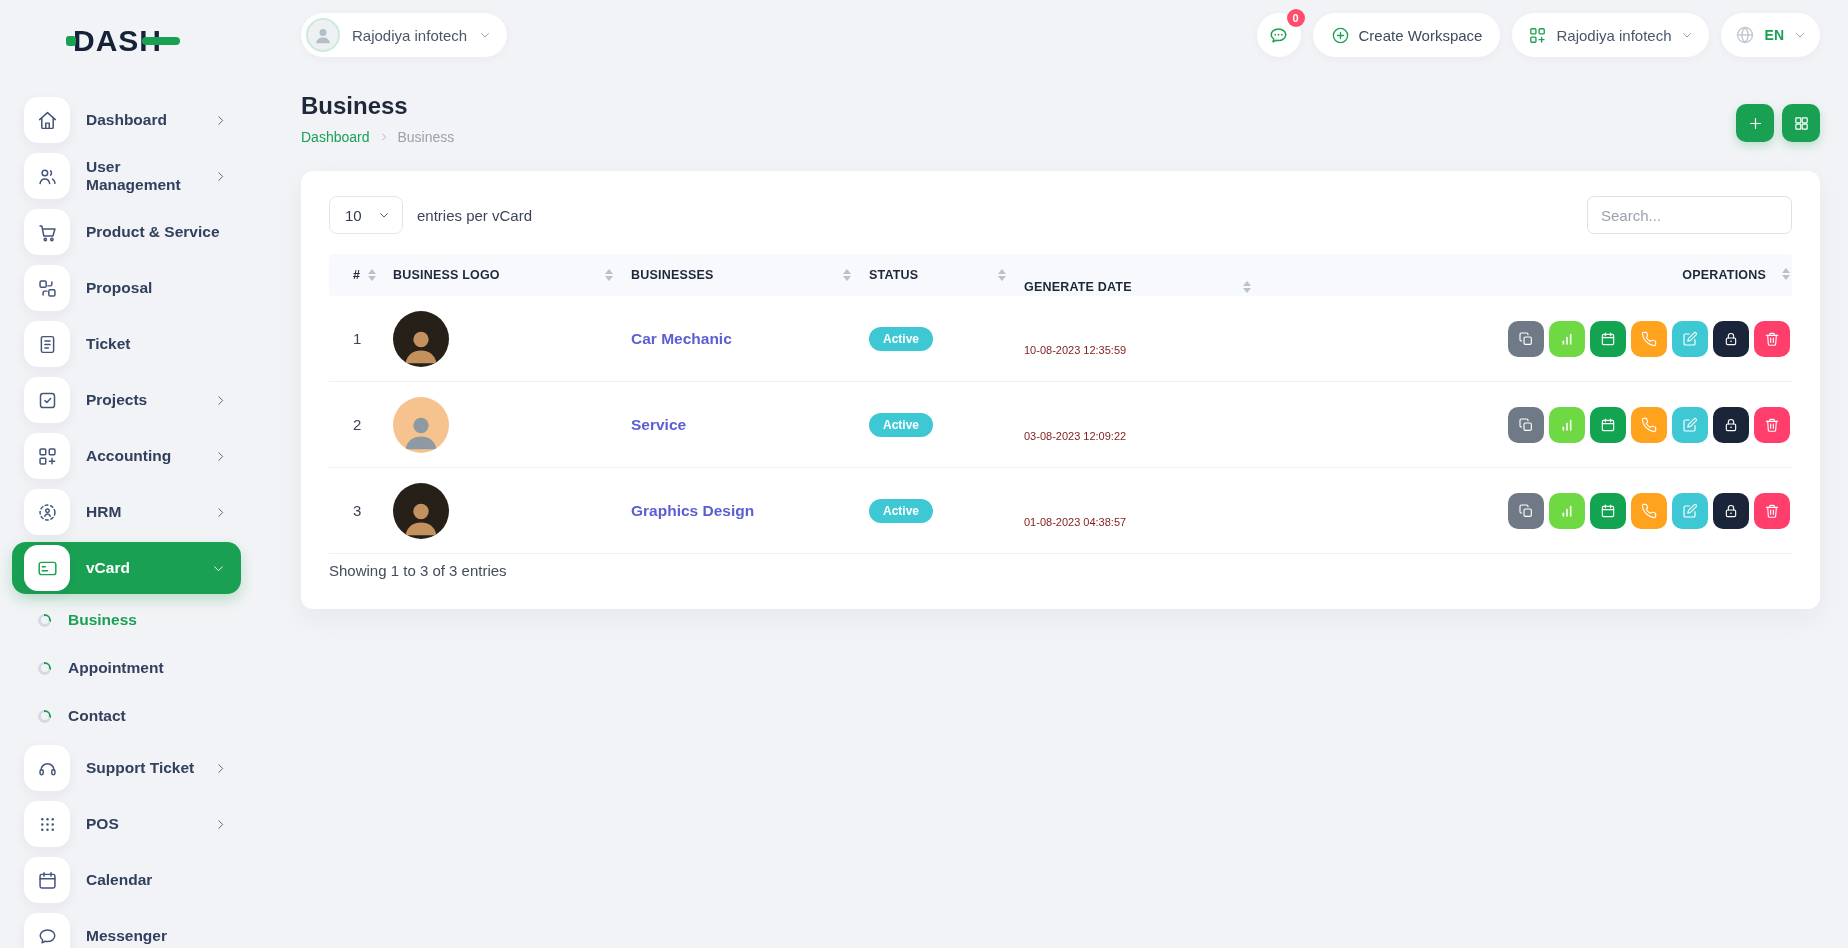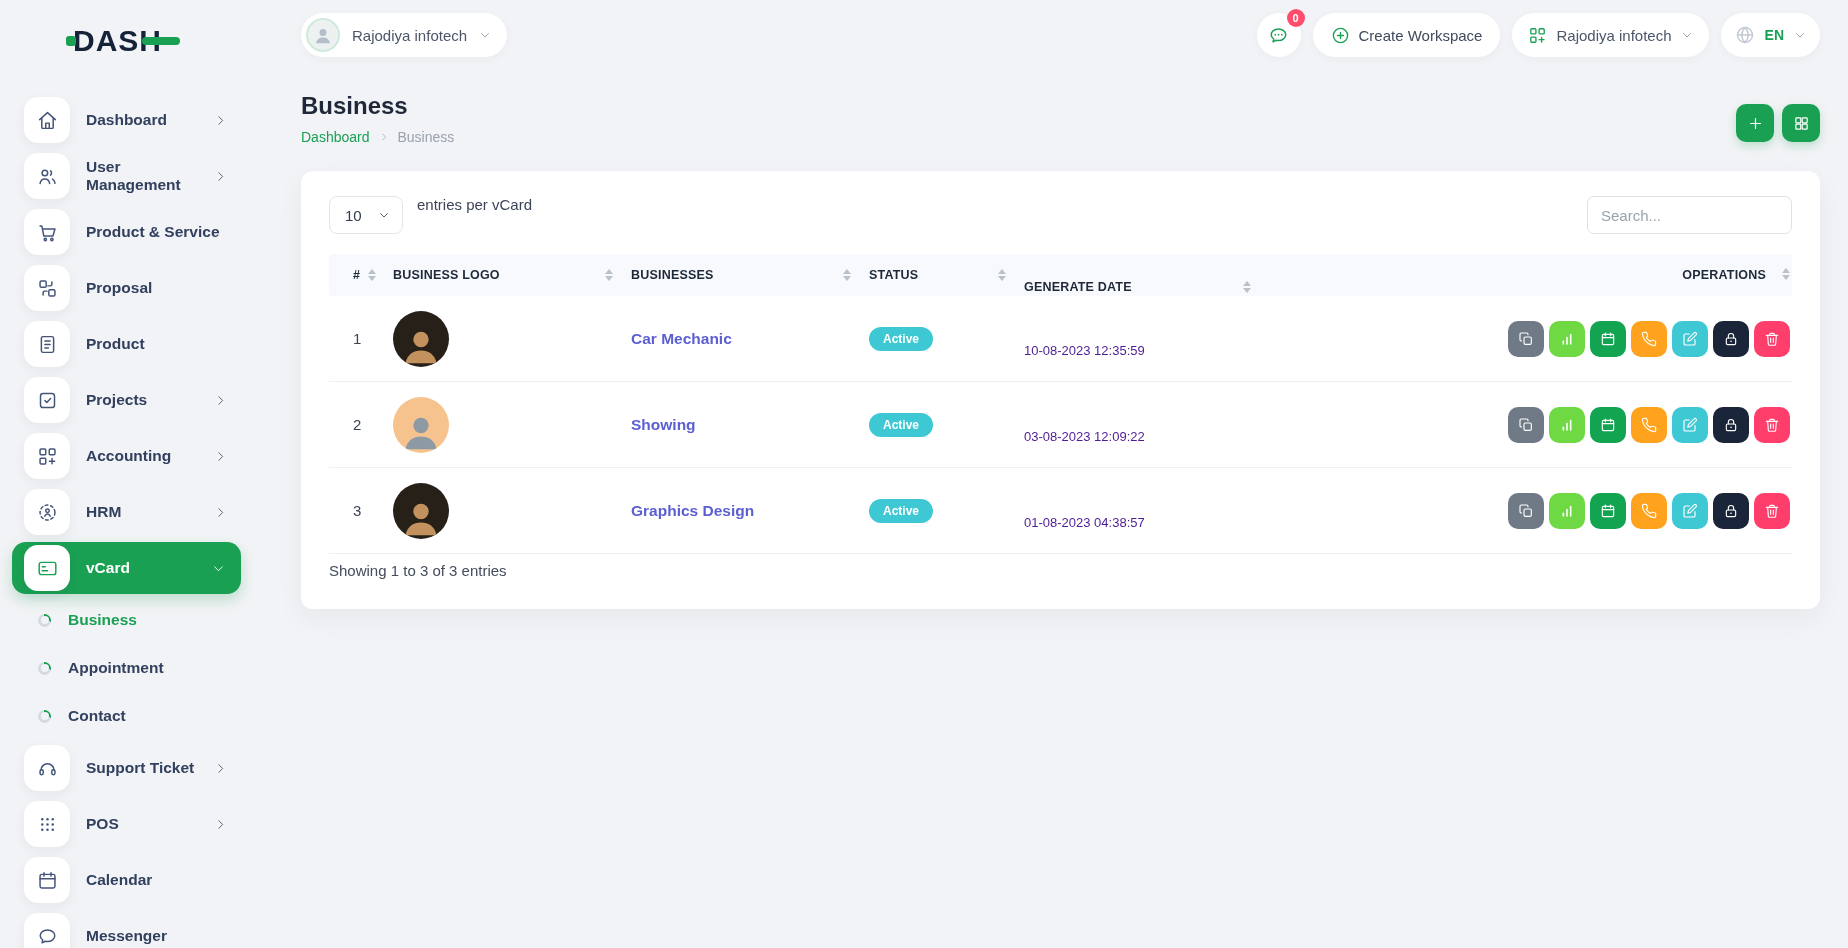--- a/index.html
+++ b/index.html
@@ -61,21 +61,21 @@
   .bc-home { color:#1aa053; cursor:pointer; }
   .bc-sep { color:#9aa2ad; width:10px; height:10px; }
   .bc-current { color:#9aa2ad; }
   .title-actions { display:flex; gap:8px; align-self:flex-start; margin-top:12px; }
   .sq-btn { width:38px; height:38px; border-radius:10px; background:#1aa053; border:none; color:#fff; display:flex; align-items:center; justify-content:center; cursor:pointer; box-shadow:0 4px 10px rgba(26,160,83,.25); }
   .sq-btn svg { width:17px; height:17px; }
 
   
   .card { margin-top:26px; background:#fff; border-radius:12px; box-shadow:0 10px 28px rgba(35,45,60,.05); padding:25px 28px 30px; }
   .card-toolbar { display:flex; align-items:center; justify-content:space-between; }
-  .entries-wrap { display:flex; gap:14px; }
+  .entries-wrap { display:flex; align-items:center; gap:14px; }
   .entries-select { width:74px; height:38px; border:1px solid #e1e6ea; border-radius:8px; display:flex; align-items:center; justify-content:space-between; padding:0 12px 0 15px; font-size:15px; color:#2f3a4c; cursor:pointer; background:#fff; }
   .entries-select .chev-sm { color:#39424f; }
   .entries-label { font-size:15px; color:#3c4557; }
   .search-input { width:205px; height:38px; border:1px solid #dde2e7; border-radius:7px; padding:0 13px; font-size:15px; color:#8b5cf6; font-family:inherit; outline:none; background:#fff; }
   .search-input::placeholder { color:#9aa3ad; }
 
   
   .table { margin-top:20px; }
   .t-head { display:flex; align-items:center; background:#f8f9fc; height:42px; border-radius:4px; padding:0 0; }
   .th { display:flex; align-items:center; gap:8px; font-size:12.5px; font-weight:700; letter-spacing:.2px; color:#1d2839; text-transform:uppercase; cursor:pointer; }
@@ -90,21 +90,21 @@
   .col-date { width:245px;margin-top:23px; }
   .col-ops { flex:1; display:flex; justify-content:flex-end; align-items:flex-start; padding-right:2px; }
   .t-row { display:flex; align-items:center; height:86px; border-bottom:1px solid #eef1f4; }
   .row-num { font-size:15px; color:#3a4354; }
   .avatar { width:56px; height:56px; border-radius:50%; display:flex; align-items:flex-end; justify-content:center; overflow:hidden; }
   .avatar svg { width:44px; height:44px; }
   .av-dark { background:#262019; color:#c2915d; }
   .av-peach { background:#f6c38e; color:#8d9aa3; }
   .biz-link { font-size:15.5px; font-weight:600; color:#5b5fd2; cursor:pointer; }
   .badge { display:inline-flex; align-items:center; justify-content:center; height:24px; padding:0 14px; border-radius:12px; background:#3dc8d4; color:#fff; font-size:12px; font-weight:600; }
-  .row-date { font-size:13px; color:#4c1d95; }
+  .row-date { font-size:11px; color:#7f1d1d; }
   .ops { display:flex; gap:5px; }
   .op { width:36px; height:36px; border-radius:10px; border:none; display:flex; align-items:center; justify-content:center; color:#fff; cursor:pointer; }
   .op svg { width:16px; height:16px; }
   .op-copy { background:#6f7a86; }
   .op-chart { background:#6fd943; }
   .op-cal { background:#13a452; }
   .op-phone { background:#ffa21e; }
   .op-edit { background:#3dc8d4; }
   .op-lock { background:#1a2539; }
   .op-trash { background:#ff3e6c; }
@@ -296,21 +296,21 @@
           </svg>
         </span>
       <span class="menu-label">Proposal</span>
     </div>
     <div class="menu-item">
       <span class="tile">
           <svg class="ic">
             <use href="#i-invoice"></use>
           </svg>
         </span>
-      <span class="menu-label">Product</span>
+      <span class="menu-label">Ticket</span>
     </div>
     <div class="menu-item">
       <span class="tile">
           <svg class="ic">
             <use href="#i-projects"></use>
           </svg>
         </span>
       <span class="menu-label">Projects</span>
       <svg class="ic menu-chev">
           <use href="#i-chev-r"></use>
@@ -593,21 +593,21 @@
 
       <div class="t-row">
         <div class="col-num row-num">2</div>
         <div class="col-logo">
             <span class="avatar av-peach">
               <svg class="ic">
                 <use href="#i-person"></use>
               </svg>
             </span>
           </div>
-        <div class="col-name"><span class="biz-link">Showing</span></div>
+        <div class="col-name"><span class="biz-link">Service</span></div>
         <div class="col-status"><span class="badge">Active</span></div>
         <div class="col-date row-date">03-08-2023 12:09:22</div>
         <div class="col-ops">
             <div class="ops">
           <button class="op op-copy">
                 <svg class="ic">
                   <use href="#i-copy"></use>
                 </svg>
               </button>
           <button class="op op-chart">

